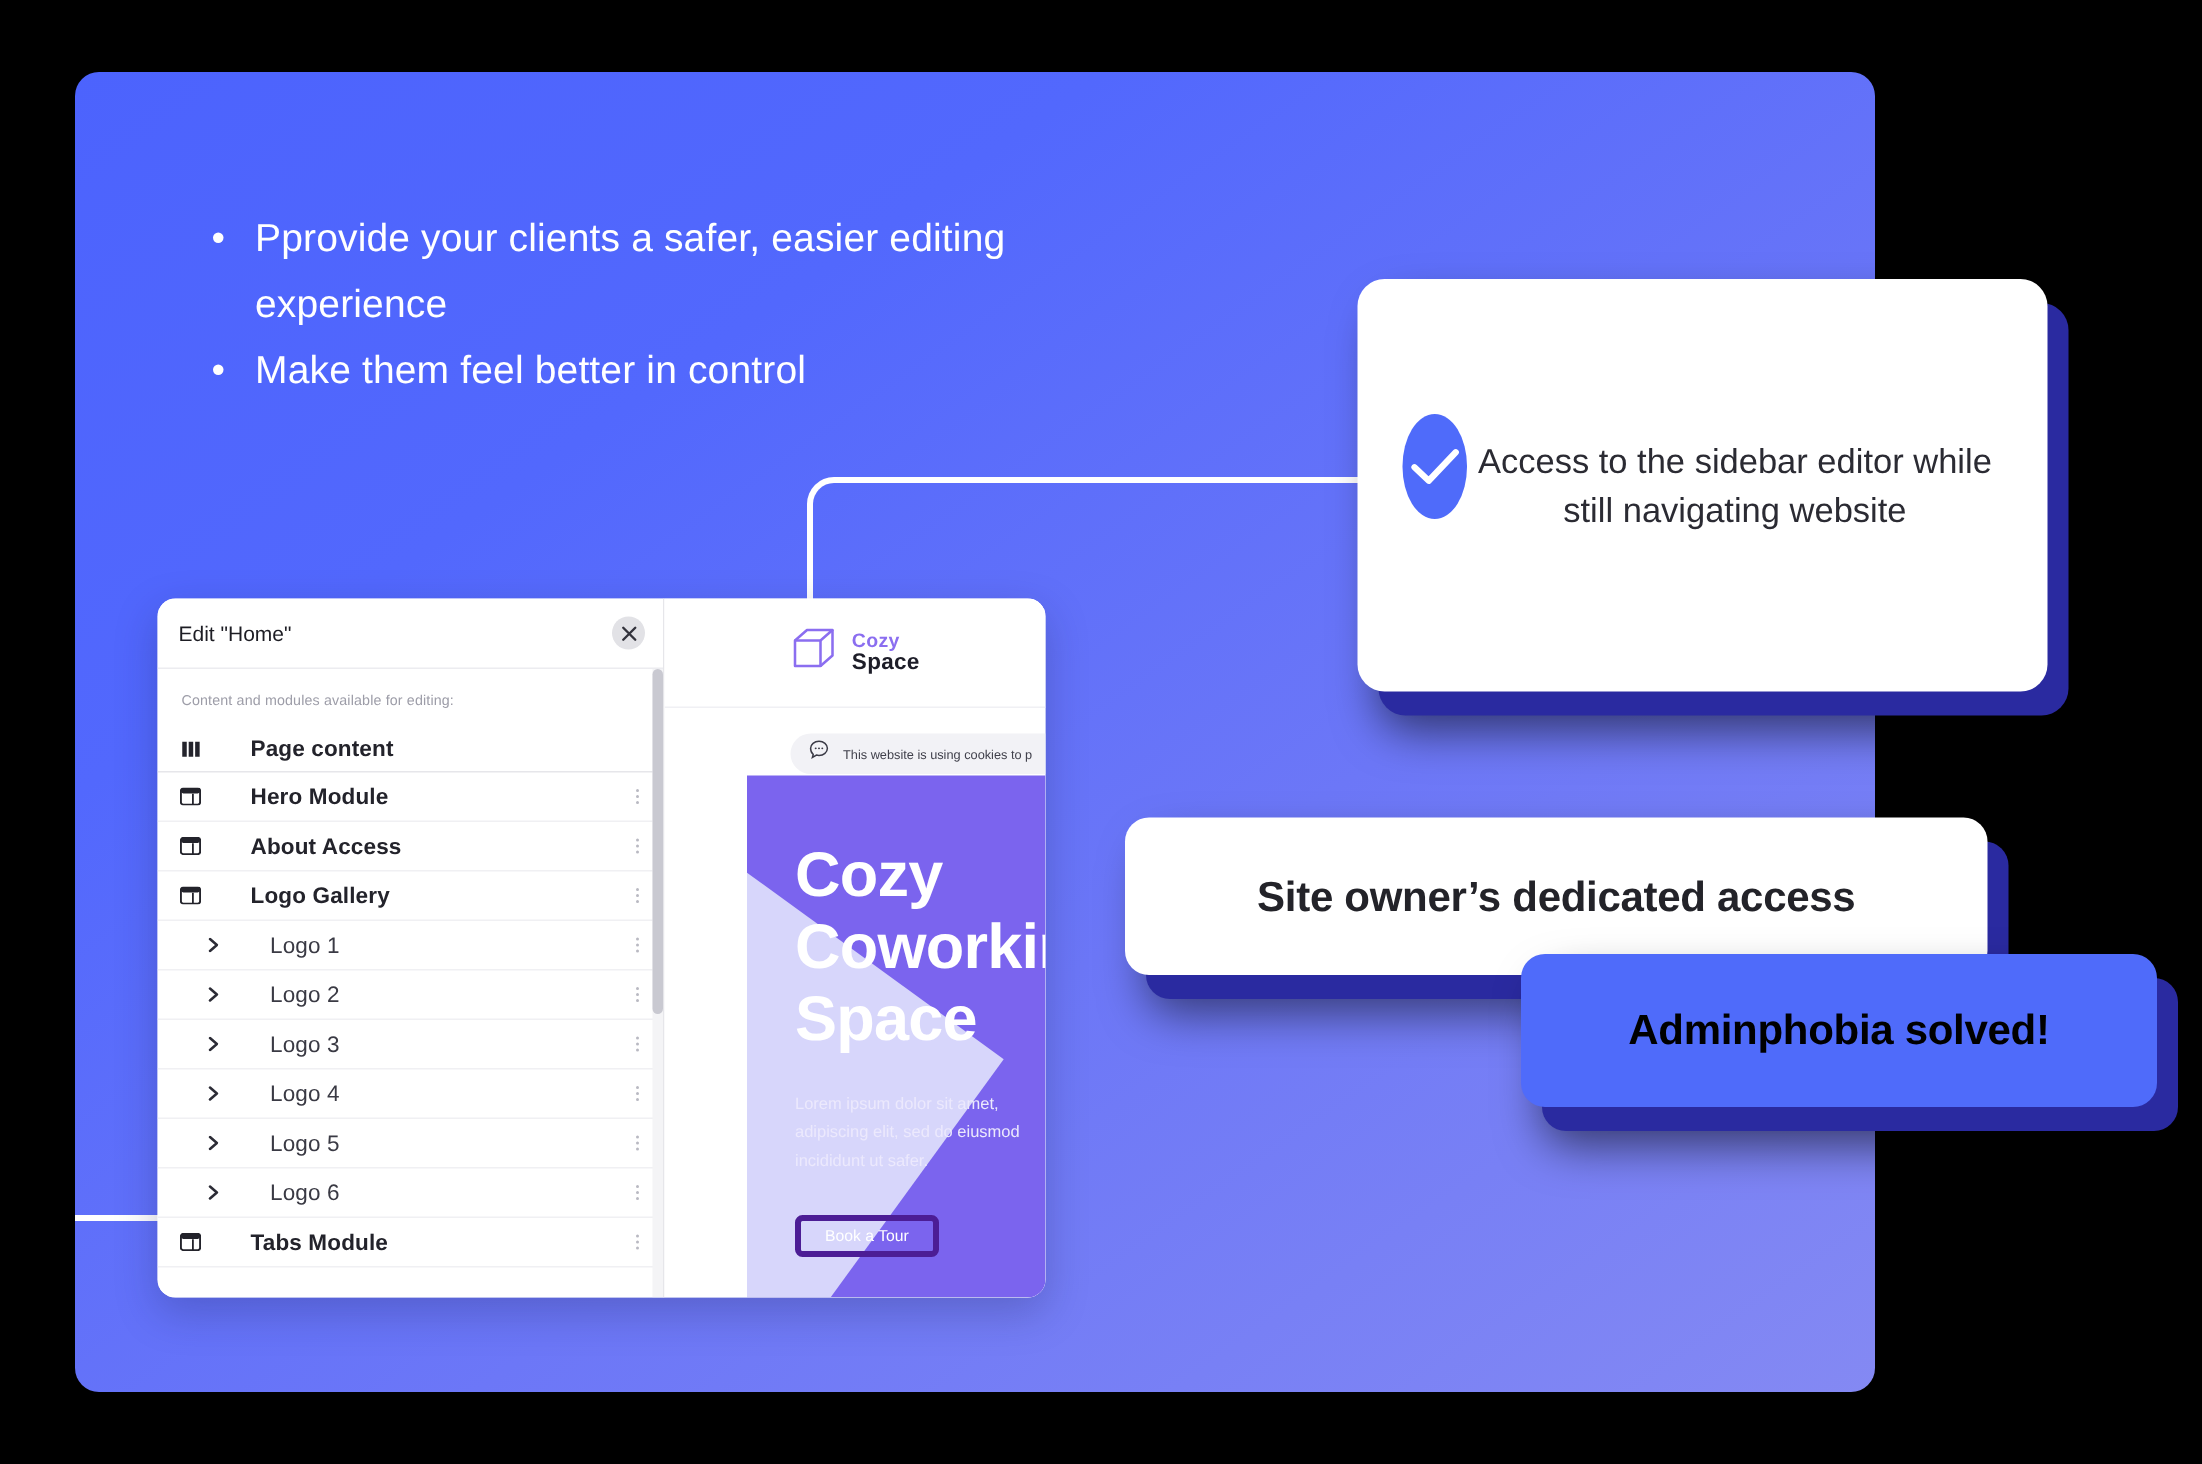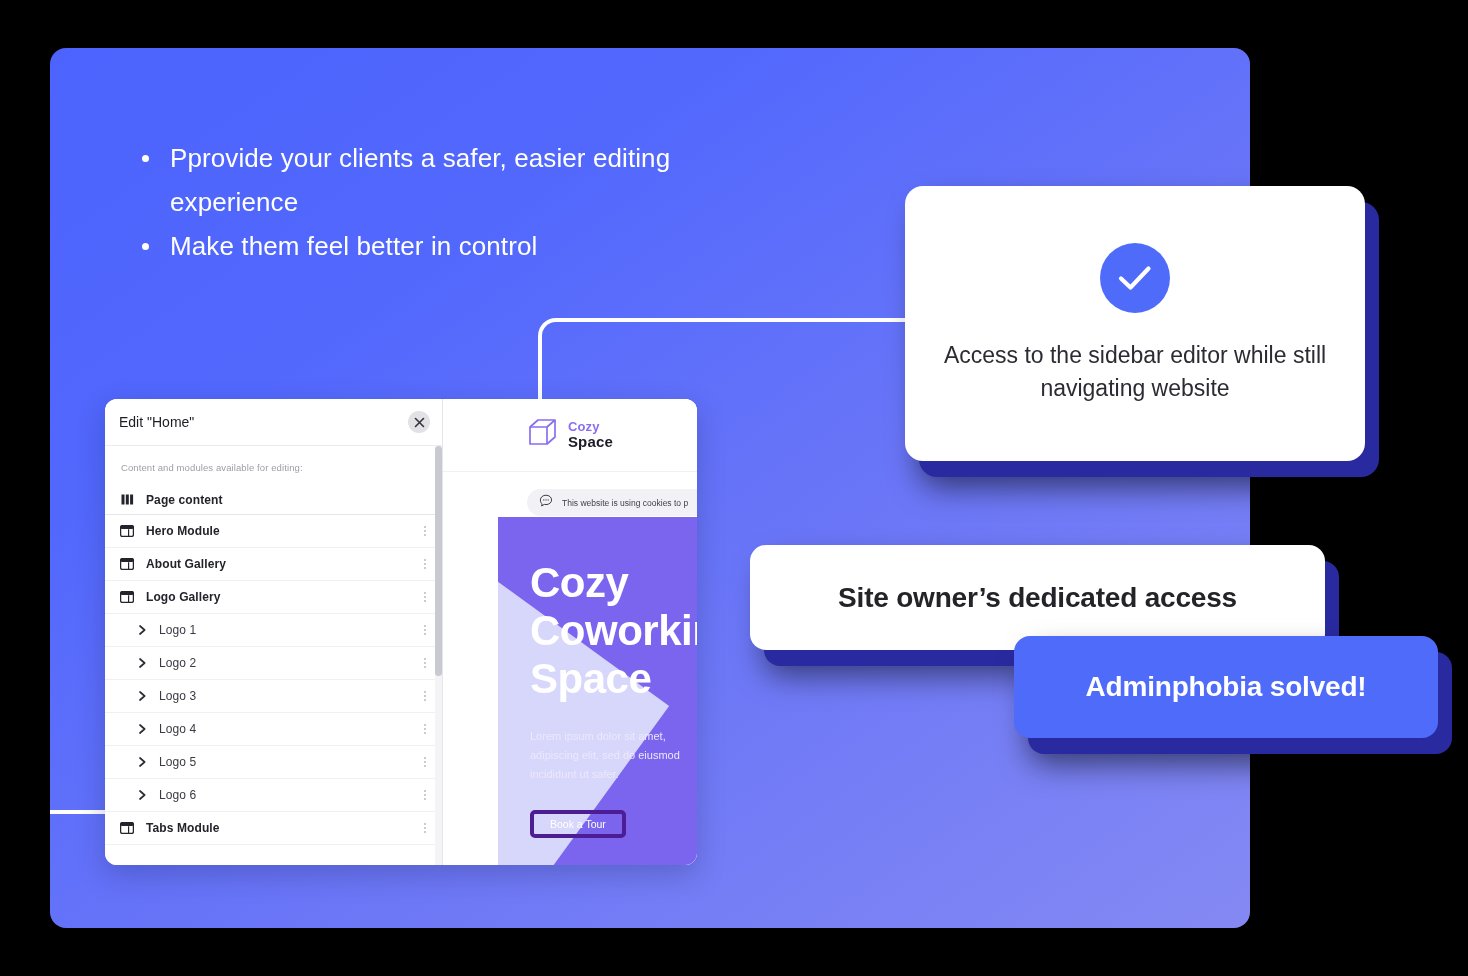--- a/index.html
+++ b/index.html
@@ -159,24 +159,25 @@
   .row-icon {
     width: 16px;
     height: 16px;
     flex: 0 0 16px;
     margin-right: 11px;
     display: flex;
     align-items: center;
     justify-content: center;
   }
   .row-label {
-    font-size: 12px;
+    font-size: 15px;
     color: #23232b;
     font-weight: 700;
     letter-spacing: 0.1px;
+    margin-left: 21px;
   }
   .row.child .row-label { font-weight: 400; color: #3a3a44; }
   .row.child { padding-left: 32px; }
   .row.child .row-icon { width: 10px; flex: 0 0 10px; margin-right: 12px; }
 
   .kebab {
     position: absolute;
     right: 16px;
     top: 50%;
     transform: translateY(-50%);
@@ -300,21 +301,21 @@
   .card-check {
     position: absolute;
     left: 905px;
     top: 186px;
     width: 460px;
     height: 275px;
     background: #ffffff;
     border-radius: 18px;
     box-shadow: 14px 16px 0 0 #2a2aa0, 18px 22px 30px 4px rgba(0,0,0,0.55);
     display: flex;
-    flex-direction: column;
+    flex-direction: row;
     align-items: center;
     justify-content: center;
     padding: 0 30px;
   }
   .check-circle {
     width: 70px;
     height: 70px;
     border-radius: 50%;
     background: #4f6bfa;
     display: flex;
@@ -359,21 +360,21 @@
     background: #4f6bfa;
     border-radius: 16px;
     box-shadow: 14px 16px 0 0 #2a2aa0, 18px 22px 30px 4px rgba(0,0,0,0.55);
     display: flex;
     align-items: center;
     justify-content: center;
   }
   .card-admin-text {
     font-size: 28px;
     font-weight: 700;
-    color: #ffffff;
+    color: #000000;
     letter-spacing: -0.2px;
   }
 </style>
 </head>
 <body>
 
 <div class="stage">
 
   <div class="hero-panel">
 
@@ -430,21 +431,21 @@
               </span>
             </div>
             <div class="row">
               <span class="row-icon">
                 <svg width="14" height="12" viewBox="0 0 14 12" aria-hidden="true">
                   <rect x="0.6" y="0.6" width="12.8" height="10.8" rx="1.6" fill="none" stroke="#23232b" stroke-width="1.3"></rect>
                   <rect x="0.6" y="0.6" width="12.8" height="3.4" rx="1.6" fill="#23232b"></rect>
                   <path d="M8.6 4.2 L8.6 11.4" stroke="#23232b" stroke-width="1.2"></path>
                 </svg>
               </span>
-              <span class="row-label">About Gallery</span>
+              <span class="row-label">About Access</span>
               <span class="kebab">
                 <i></i>
                 <i></i>
                 <i></i>
               </span>
             </div>
             <div class="row">
               <span class="row-icon">
                 <svg width="14" height="12" viewBox="0 0 14 12" aria-hidden="true">
                   <rect x="0.6" y="0.6" width="12.8" height="10.8" rx="1.6" fill="none" stroke="#23232b" stroke-width="1.3"></rect>

